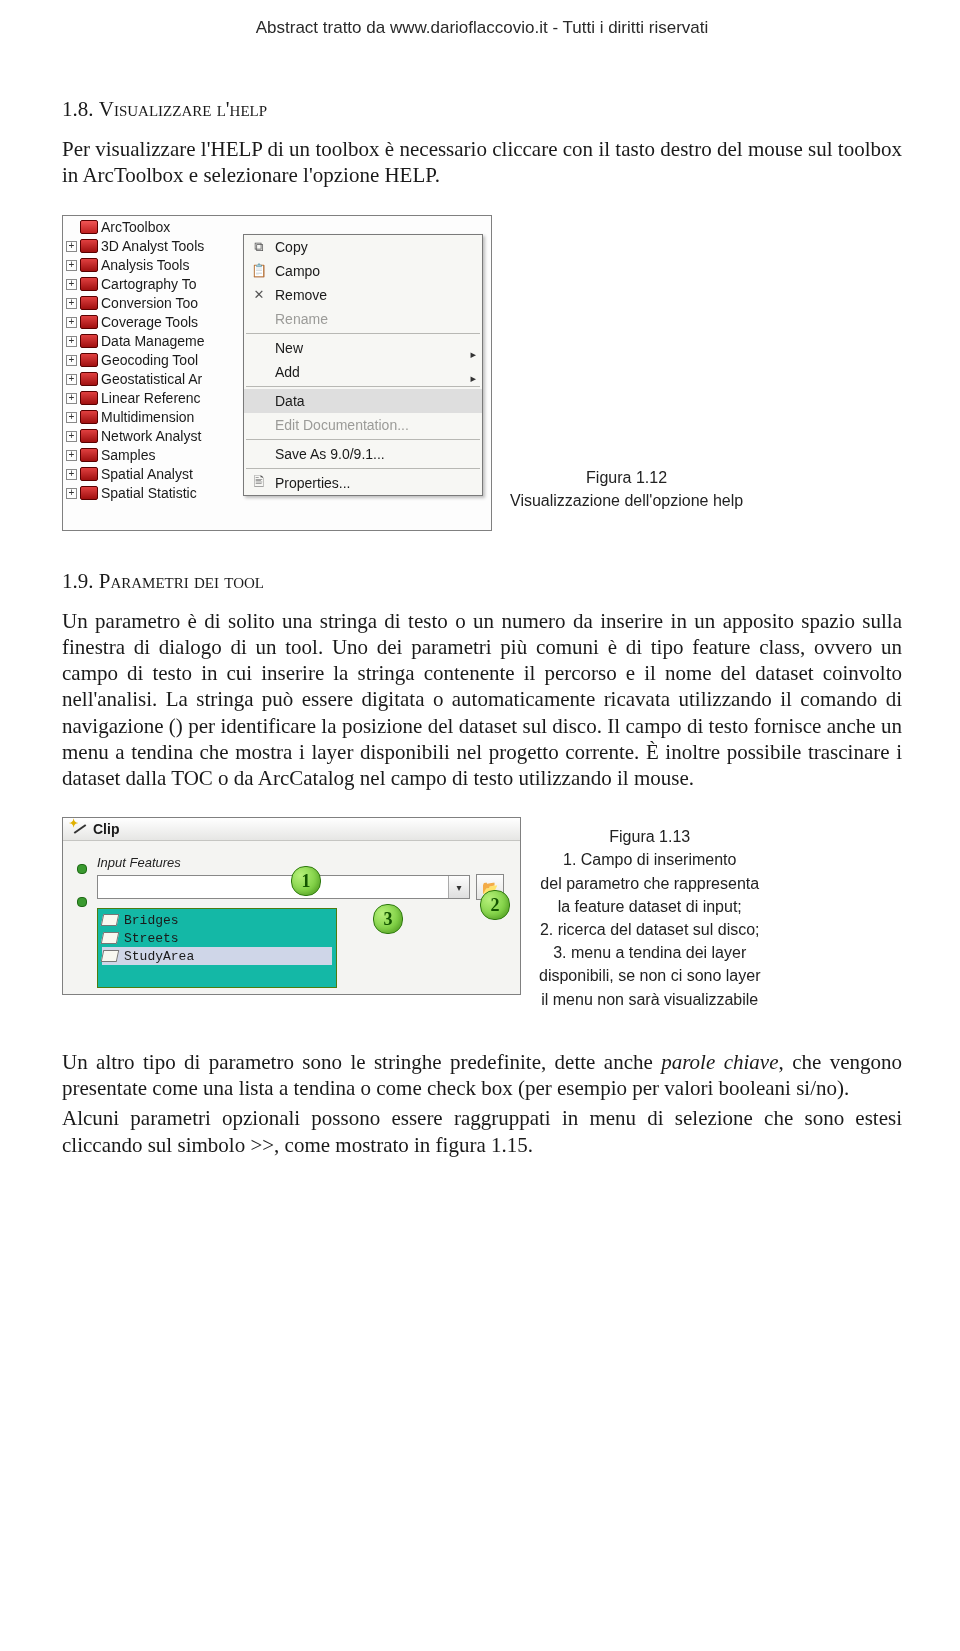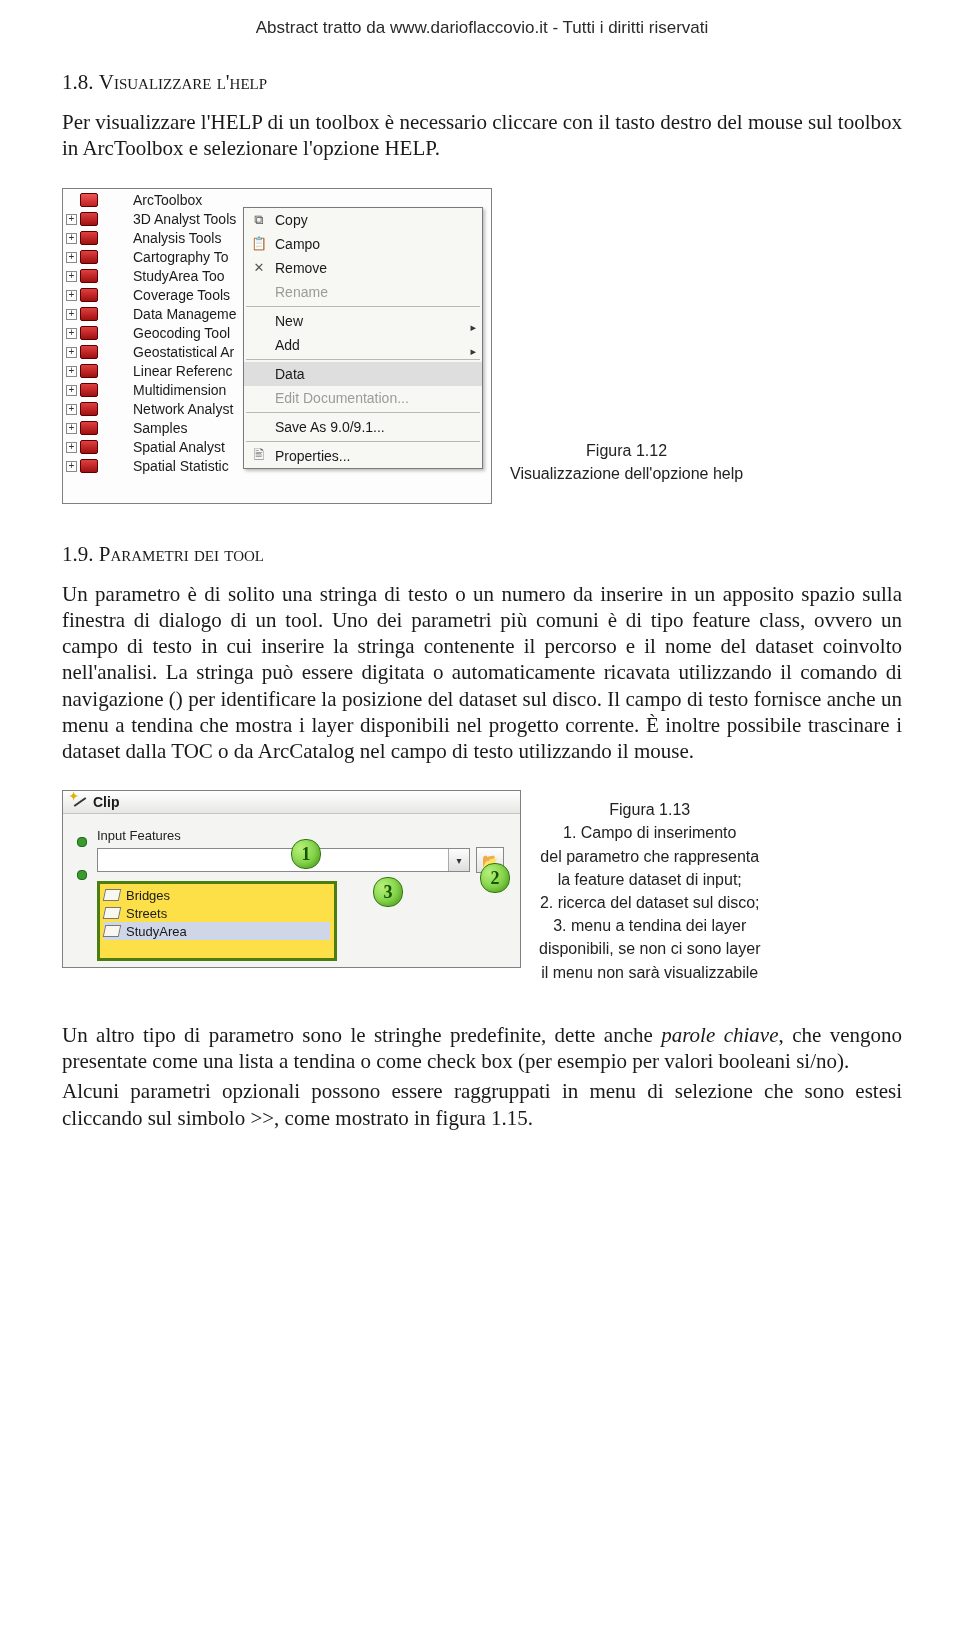--- a/index.html
+++ b/index.html
@@ -12,21 +12,21 @@
   }
   .page {
     padding: 18px 58px 0 62px;
     box-sizing: border-box;
   }
   .top-header {
     text-align: center;
     font-family: Arial, Helvetica, sans-serif;
     font-size: 17px;
     color: #2a2a2a;
-    margin-bottom: 32px;
+    margin-bottom: 59px;
   }
   .chapter-line {
     display: flex;
     justify-content: space-between;
     font-size: 19px;
     margin-bottom: 30px;
   }
   .section-title {
     font-size: 21px;
     margin-bottom: 14px;
@@ -97,21 +97,21 @@
   .exp.blank { border: none; }
   .tbx {
     width: 18px; height: 14px;
     background: linear-gradient(#e04040,#a01010);
     border: 1px solid #5a0000;
     border-radius: 2px;
     box-sizing: border-box;
     flex: 0 0 auto;
   }
   .tbx.root { background: linear-gradient(#f05555,#c02020); }
-  .tree-label { flex: 1; overflow: hidden; margin-left: 32px; }
+  .tree-label { flex: 1; overflow: hidden; }
 
   .ctxmenu {
     position: absolute;
     left: 180px; top: 18px;
     width: 238px;
     background: #f7f7f4;
     border: 1px solid #7a7a7a;
     box-shadow: 2px 2px 3px rgba(0,0,0,0.25);
   }
   .mi {
@@ -168,40 +168,40 @@
   .clip-body {
     padding: 14px 16px 10px 34px;
     position: relative;
   }
   .dotg {
     position:absolute;
     width:8px;height:8px;border-radius:4px;background:#3a9a30;border:1px solid #1e6a16;
   }
   .dotg.a{left:14px;top:23px;}
   .dotg.b{left:14px;top:56px;}
-  .lbl { font-size: 13px; color:#222; margin-bottom:4px;}
+  .lbl { font-size: 13px; color:#222; margin-bottom:4px;font-style:italic;}
   .combo {
     height:22px;border:1px solid #888;background:#fff;display:flex;align-items:center;
     position:relative;
   }
   .combo .dd{
     width:20px;height:100%;border-left:1px solid #aaa;
     background:linear-gradient(#fdfdfd,#dedede);
     display:flex;align-items:center;justify-content:center;
     position:absolute;right:0;top:0;font-size:10px;color:#333;
   }
   .browse {
     width:26px;height:24px;border:1px solid #888;background:linear-gradient(#fdfdfd,#e5e5e3);
     display:flex;align-items:center;justify-content:center;font-size:13px;color:#5a5a2a;
   }
   .row1{display:flex;gap:6px;align-items:center;margin-bottom:8px;}
   .row1 .combo{flex:1;}
   .listbox{
-    border:3px solid #4d7c0f;background:#fde047;height:80px;width:240px;
-    padding:2px 4px;box-sizing:border-box;
+    border:1px solid #4d7c0f;background:#14b8a6;height:80px;width:240px;
+    padding:2px 4px;box-sizing:border-box;font-family:Liberation Mono, monospace;
   }
   .li{
     display:flex;align-items:center;gap:6px;height:18px;font-size:13px;
   }
   .li .poly{width:14px;height:10px;border:1px solid #777;background:#f8f8f0;transform:skewX(-12deg);}
   .li.sel{background:#cfd6e8;}
   .numcirc{
     position:absolute;width:28px;height:28px;border-radius:14px;
     background:radial-gradient(circle at 30% 30%,#b6f07a,#5bbb22);
     border:1px solid #2e7a0e;
@@ -247,21 +247,21 @@
             <span class="tree-label">Analysis Tools</span>
           </div>
         <div class="tree-item">
             <span class="exp">+</span>
             <span class="tbx"></span>
             <span class="tree-label">Cartography To</span>
           </div>
         <div class="tree-item">
             <span class="exp">+</span>
             <span class="tbx"></span>
-            <span class="tree-label">StudyArea Too</span>
+            <span class="tree-label">Conversion Too</span>
           </div>
         <div class="tree-item">
             <span class="exp">+</span>
             <span class="tbx"></span>
             <span class="tree-label">Coverage Tools</span>
           </div>
         <div class="tree-item">
             <span class="exp">+</span>
             <span class="tbx"></span>
             <span class="tree-label">Data Manageme</span>

